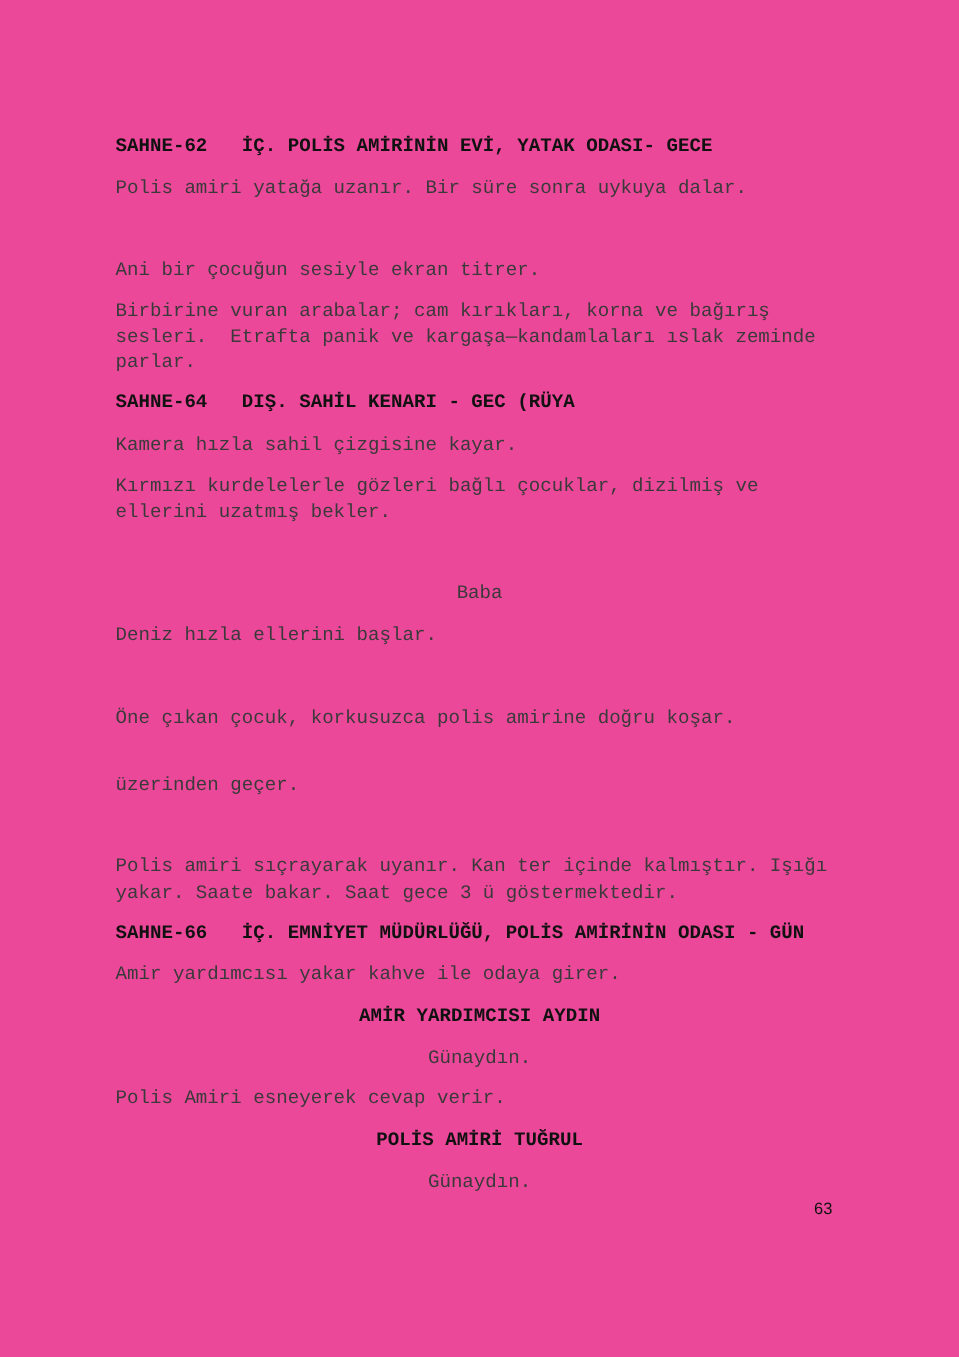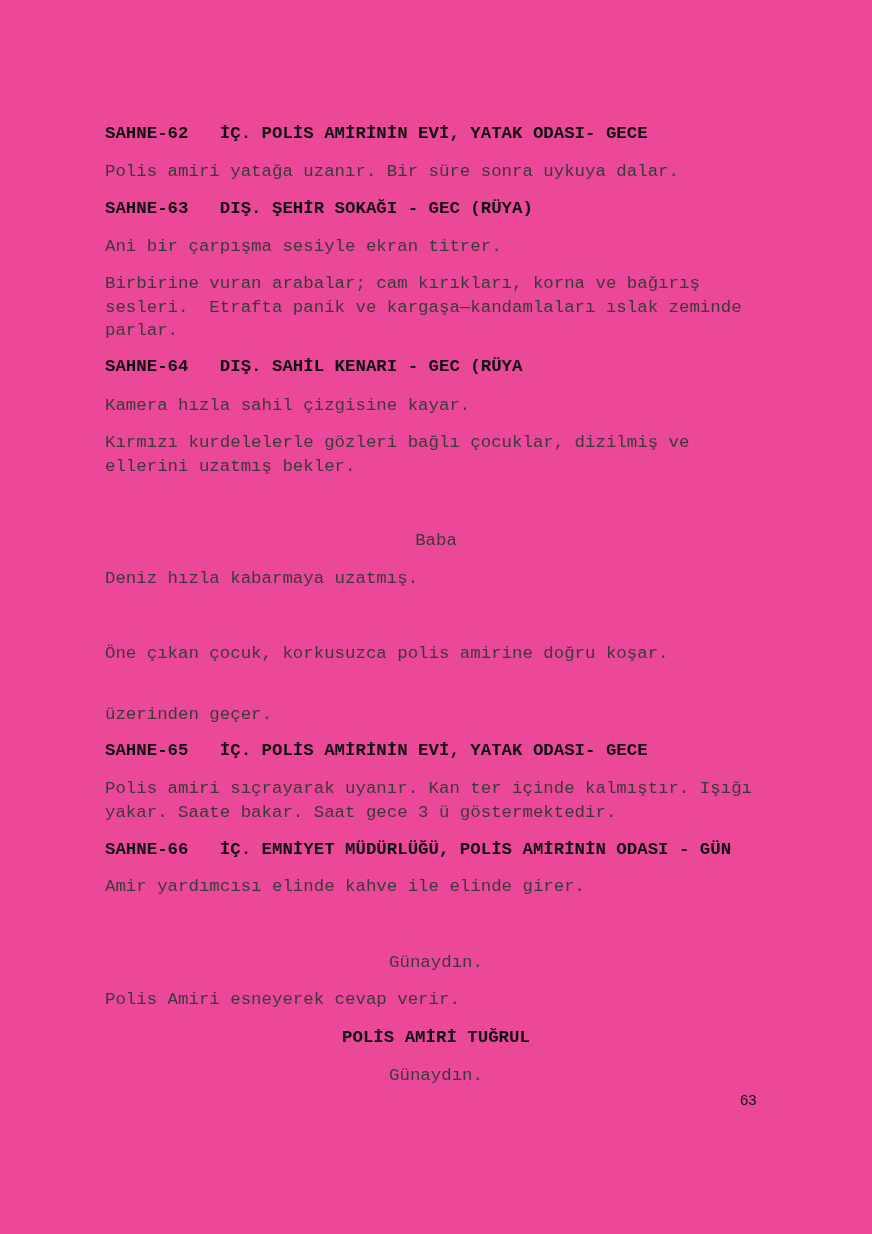--- a/index.html
+++ b/index.html
@@ -57,44 +57,43 @@
     }
   </style>
 </head>
 <body>
 
 <div class="page">
 
   <div class="line heading" style="top:124px;">SAHNE-62   İÇ. POLİS AMİRİNİN EVİ, YATAK ODASI- GECE</div>
   <div class="line" style="top:162px;">Polis amiri yatağa uzanır. Bir süre sonra uykuya dalar.</div>
 
-  <div class="line heading" style="top:199px;">SAHNE-63   DIŞ. ŞEHİR SOKAĞI - GEC (RÜYA)</div>
-  <div class="line" style="top:237px;">Ani bir çarpışma sesiyle ekran titrer.</div>
+  <div class="line" style="top:237px;">Ani bir çocuğun sesiyle ekran titrer.</div>
   <div class="line" style="top:274px;">Birbirine vuran arabalar; cam kırıkları, korna ve bağırış</div>
   <div class="line" style="top:297.5px;font-family:Liberation Mono, monospace;">sesleri.  Etrafta panik ve kargaşa—kandamlaları ıslak zeminde</div>
   <div class="line" style="top:321px;">parlar.</div>
 
   <div class="line heading" style="top:357px;">SAHNE-64   DIŞ. SAHİL KENARI - GEC (RÜYA</div>
   <div class="line" style="top:396px;">Kamera hızla sahil çizgisine kayar.</div>
   <div class="line" style="top:433px;">Kırmızı kurdelelerle gözleri bağlı çocuklar, dizilmiş ve</div>
   <div class="line" style="top:456.5px;">ellerini uzatmış bekler.</div>
 
   <div class="line dialogue center" style="top:531px;">Baba</div>
 
-  <div class="line" style="top:569px;">Deniz hızla kabarmaya uzatmış.</div>
+  <div class="line" style="top:569px;">Deniz hızla ellerini başlar.</div>
   <div class="line" style="top:644px;">Öne çıkan çocuk, korkusuzca polis amirine doğru koşar.</div>
   <div class="line" style="top:704.5px;">üzerinden geçer.</div>
 
-  <div class="line heading" style="top:741px;">SAHNE-65   İÇ. POLİS AMİRİNİN EVİ, YATAK ODASI- GECE</div>
   <div class="line" style="top:779px;">Polis amiri sıçrayarak uyanır. Kan ter içinde kalmıştır. Işığı</div>
   <div class="line" style="top:802.5px;">yakar. Saate bakar. Saat gece 3 ü göstermektedir.</div>
 
   <div class="line heading" style="top:840px;">SAHNE-66   İÇ. EMNİYET MÜDÜRLÜĞÜ, POLİS AMİRİNİN ODASI - GÜN</div>
-  <div class="line" style="top:877px;">Amir yardımcısı elinde kahve ile elinde girer.</div>
+  <div class="line" style="top:877px;">Amir yardımcısı yakar kahve ile odaya girer.</div>
 
+  <div class="line character center" style="top:915px;">AMİR YARDIMCISI AYDIN</div>
   <div class="line dialogue center" style="top:953px;">Günaydın.</div>
 
   <div class="line" style="top:990px;">Polis Amiri esneyerek cevap verir.</div>
 
   <div class="line character center" style="top:1028px;">POLİS AMİRİ TUĞRUL</div>
   <div class="line dialogue center" style="top:1066px;">Günaydın.</div>
 
   <div class="page-number">63</div>
 </div>
 

